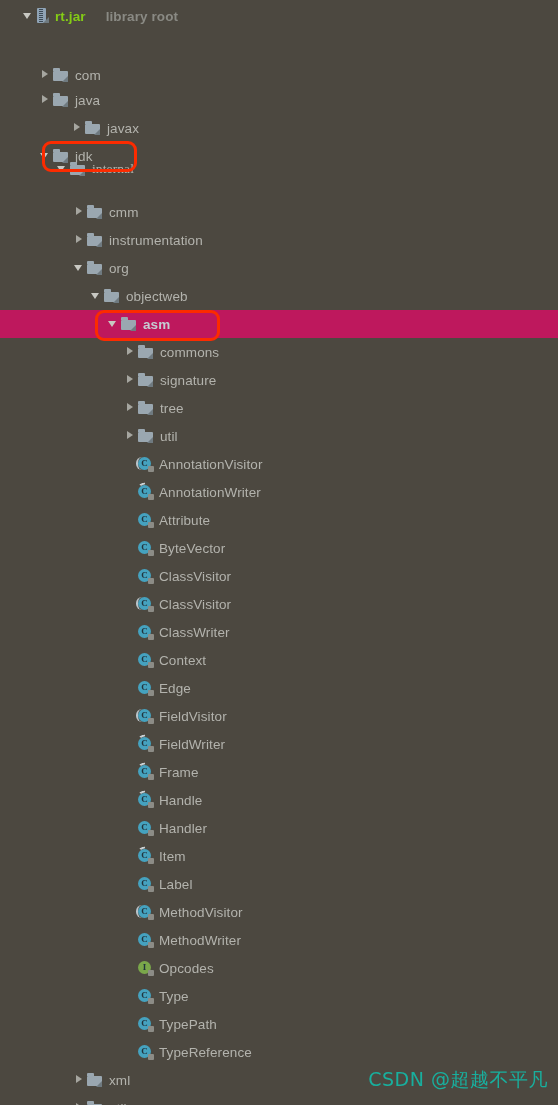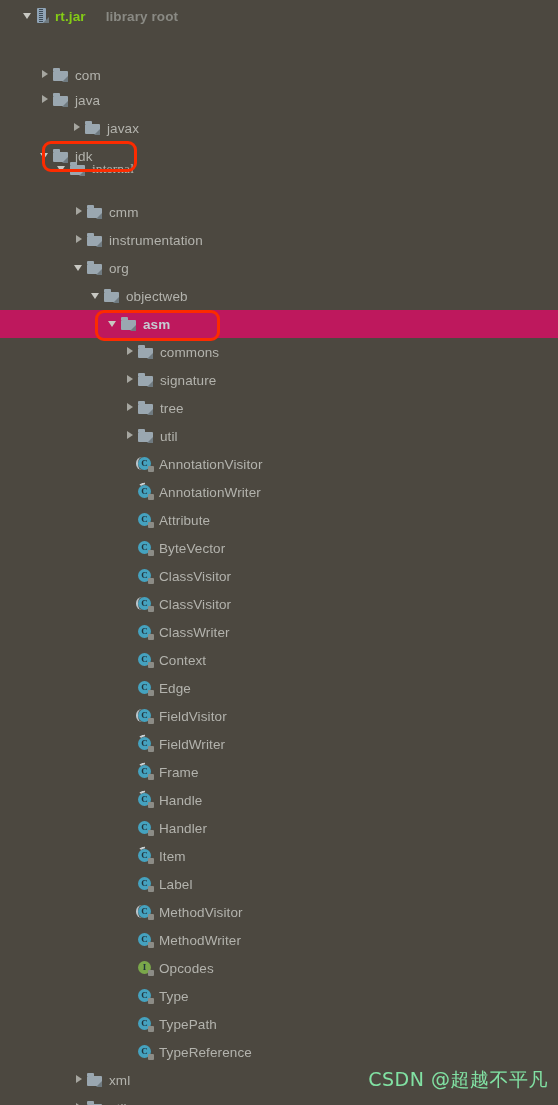--- a/index.html
+++ b/index.html
@@ -189,21 +189,21 @@
     border-radius: 9px;
     box-sizing: border-box;
     pointer-events: none;
   }
 
   .watermark {
     position: absolute;
     right: 10px;
     bottom: 12px;
     font-size: 19px;
-    color: #86efac;
+    color: #14b8a6;
     font-family: "DejaVu Sans", "Liberation Sans", sans-serif;
     letter-spacing: 0.5px;
     opacity: 0.92;
   }
 </style>
 </head>
 <body>
 
 <div id="tree">
     <div class="row" style="top: 2px;">

